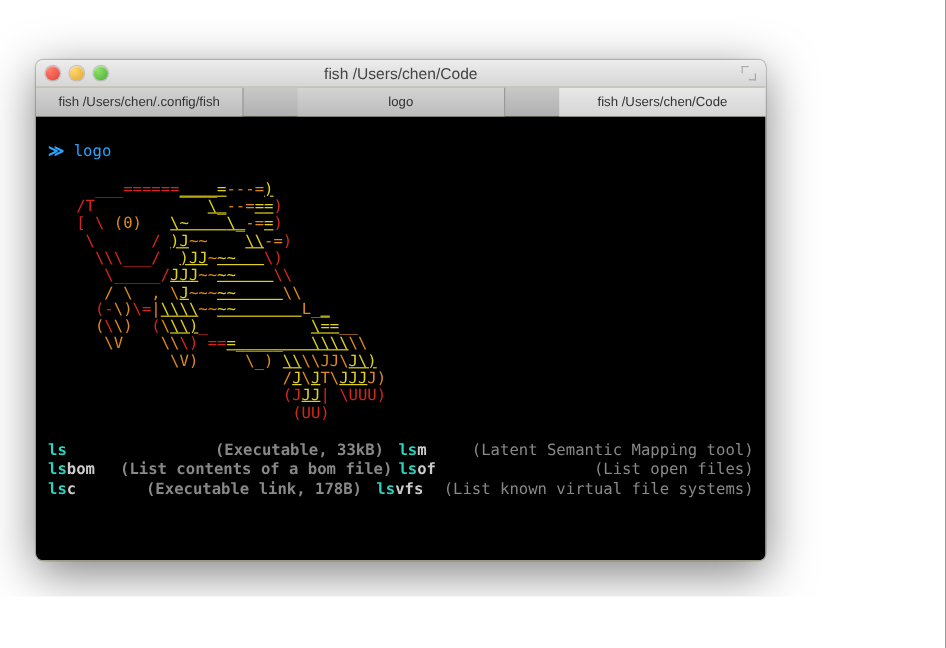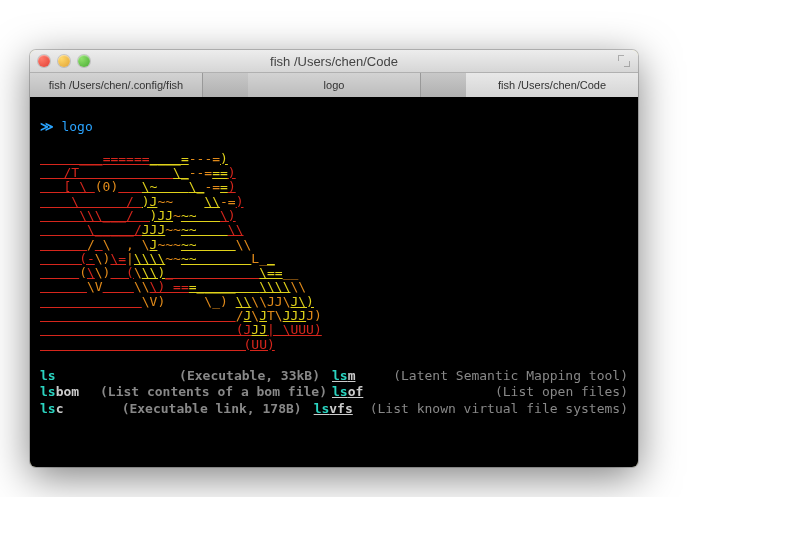--- a/index.html
+++ b/index.html
@@ -94,28 +94,28 @@
   .bold   { font-weight: bold; }
   .cursor {
     display: inline-block;
     width: 8px; height: 15px;
     background: #ccc;
     vertical-align: text-bottom;
   }
   .ascii {
     line-height: 1.1;
   }
-  .r { color:#d6261c;text-decoration:underline; }
+  .r { color:#d6261c; }
   .o { color:#e08a1a; }
   .y { color:#e0d21a;text-decoration:underline; }
 
   .comp-row { display: flex; }
   .comp-row > span:nth-child(1){ width: 60px; }
   .comp-row > span:nth-child(2){ width: 220px; font-weight: bold; }
-  .comp-row > span:nth-child(3){ width: 60px; text-decoration: underline; }
+  .comp-row > span:nth-child(3){ width: 60px; }
   .comp-row > span:nth-child(4){ flex:1; }
 </style>
 </head>
 <body>
 
 <div class="window">
 
   <div class="titlebar">
     <div class="traffic">
       <span class="t-close"></span>

